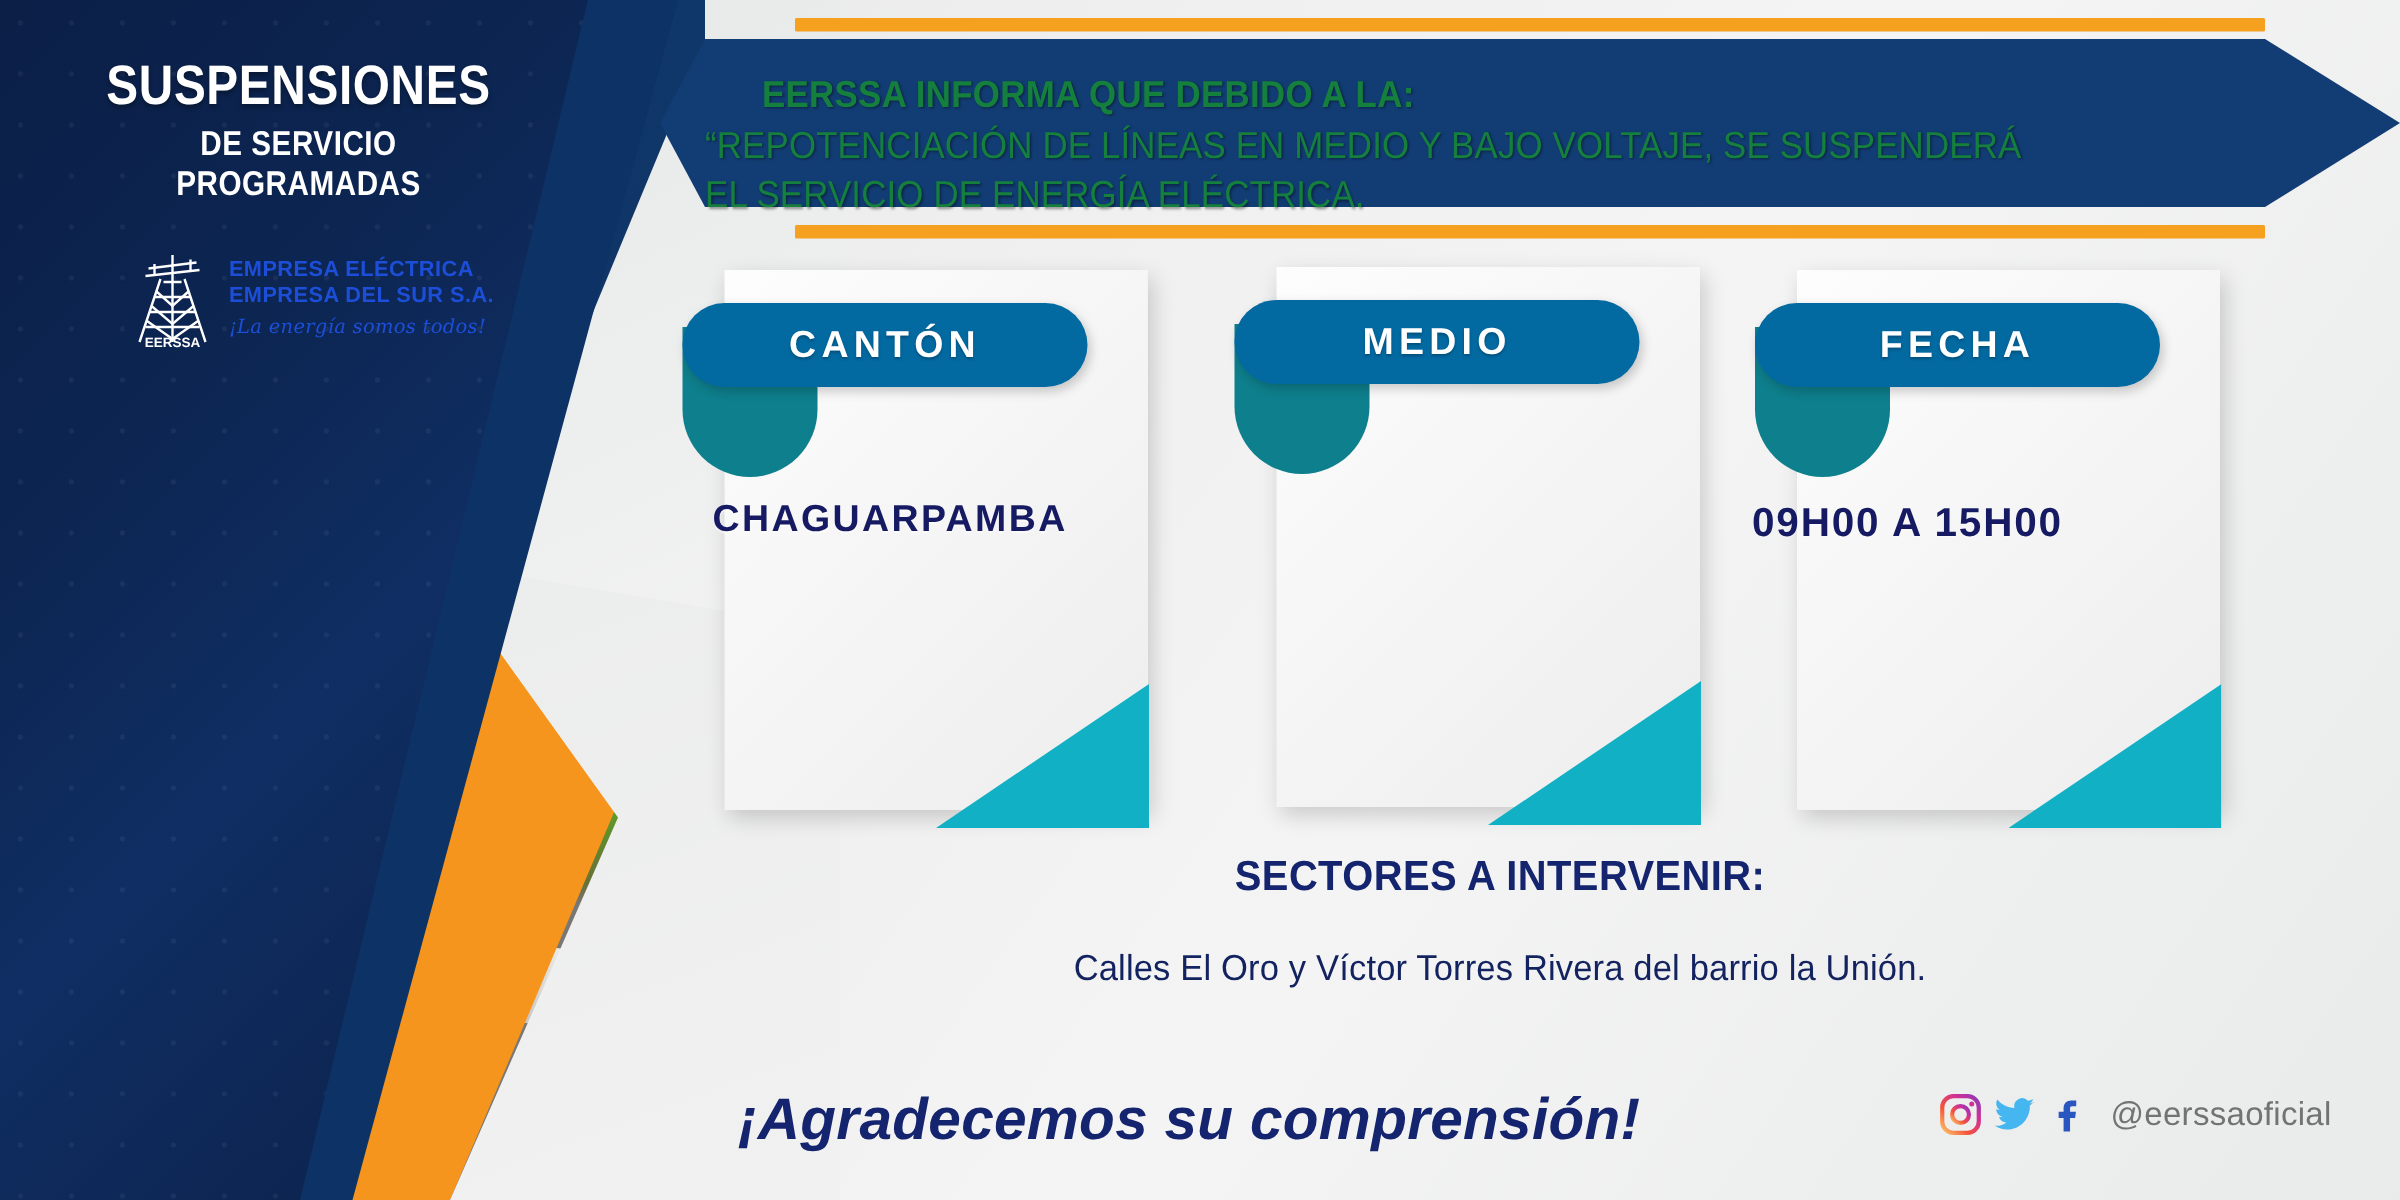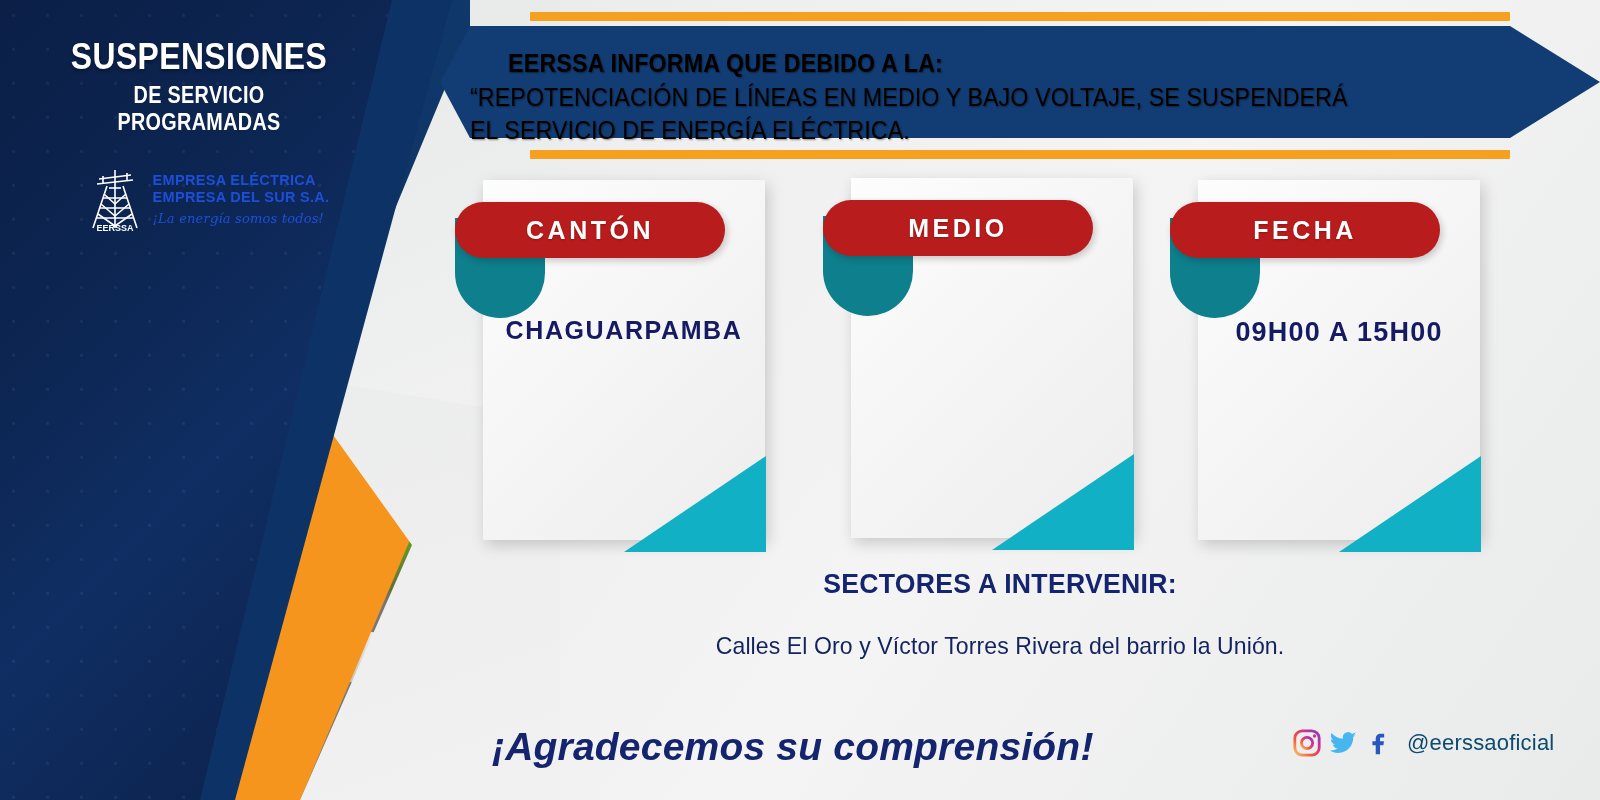--- a/index.html
+++ b/index.html
@@ -102,59 +102,59 @@
   
   .bar-orange{position:absolute;height:9px;background:#f5a01e;border-radius:1px;}
   .bar-top{left:530px;top:12px;width:980px;}
   .bar-bot{left:530px;top:150px;width:980px;}
   .banner-outer{
     position:absolute;left:440px;top:26px;width:1160px;height:112px;
     background:#123d74;
     clip-path:polygon(30px 0, 1070px 0, 1160px 56px, 1070px 112px, 30px 112px, 0 56px);
   }
   .banner-text{position:absolute;left:470px;top:26px;width:1060px;height:141px;
-    color:#000000;display:flex;flex-direction:column;justify-content:center;}
+    color:#15803d;display:flex;flex-direction:column;justify-content:center;}
   .bt-line1{font-size:25px;font-weight:bold;letter-spacing:.2px;transform:scaleX(.93);transform-origin:left;
     margin-left:38px;text-shadow:1px 1px 2px rgba(0,0,0,.45);}
   .bt-line2{font-size:25px;letter-spacing:.1px;transform:scaleX(.93);transform-origin:left;margin-top:5px;
     text-shadow:1px 1px 2px rgba(0,0,0,.45);}
   .bt-line3{font-size:25px;letter-spacing:.1px;transform:scaleX(.93);transform-origin:left;margin-top:4px;
     text-shadow:1px 1px 2px rgba(0,0,0,.45);}
 
   
   .card{position:absolute;width:282px;height:360px;}
   .card-body{position:absolute;left:0;top:0;width:100%;height:100%;
     background:linear-gradient(135deg,#fdfdfd 0%,#f4f4f4 55%,#ededed 100%);
     box-shadow:3px 5px 14px rgba(0,0,0,.18);}
   .card-corner{position:absolute;right:-1px;bottom:-12px;width:142px;height:96px;
     background:#12b0c4;clip-path:polygon(100% 0,100% 100%,0 100%);}
   .pill-shadow{position:absolute;left:-28px;top:38px;width:90px;height:100px;background:#0e7f8c;border-radius:0 0 45px 45px;}
-  .pill{position:absolute;left:-28px;top:22px;width:270px;height:56px;background:#b91c1c;border-radius:30px;
+  .pill{position:absolute;left:-28px;top:22px;width:270px;height:56px;background:#0369a1;border-radius:30px;
     display:flex;align-items:center;justify-content:center;box-shadow:2px 3px 7px rgba(0,0,0,.2);}
   .pill span{color:#fff;font-size:25px;font-weight:bold;letter-spacing:3.5px;text-shadow:0 1px 2px rgba(0,0,0,.25);}
-  .card-value{position:absolute;left:-8px;right:-8px;top:134px;text-align:center;color:#151a63;
+  .card-value{position:absolute;left:-8px;right:-8px;top:150px;color:#151a63;
     font-size:25px;font-weight:bold;letter-spacing:1.6px;line-height:1.35;white-space:pre-line;
     text-shadow:0 1px 1px rgba(255,255,255,.6);}
   .card-value.wide{font-size:27px;letter-spacing:1.2px;left:-30px;right:-30px;}
 
   #card1{left:483px;top:180px;}
   #card2{left:851px;top:178px;}
   #card3{left:1198px;top:180px;}
 
   
   .sectors-title{position:absolute;left:470px;top:568px;width:1060px;text-align:center;
     color:#14246e;font-size:28px;font-weight:bold;letter-spacing:.3px;transform:scaleX(.95);}
   .sectors-body{position:absolute;left:470px;top:632px;width:1060px;text-align:center;
     color:#13235f;font-size:24px;letter-spacing:.1px;transform:scaleX(.96);}
   .thanks{position:absolute;left:492px;top:725px;color:#14246e;font-size:39px;font-style:italic;
     font-weight:bold;letter-spacing:.2px;}
 
   
   .social{position:absolute;left:1292px;top:728px;display:flex;align-items:center;gap:6px;}
-  .social .handle{color:#0c4a6e;font-size:22px;margin-left:7px;letter-spacing:.2px;}
+  .social .handle{color:#737373;font-size:22px;margin-left:7px;letter-spacing:.2px;}
   .ic{width:30px;height:30px;display:block;}
 </style>
 </head>
 <body>
 
 <div id="poster">
 
   <div class="bg-light"></div>
 
   <div class="photo-clip">

